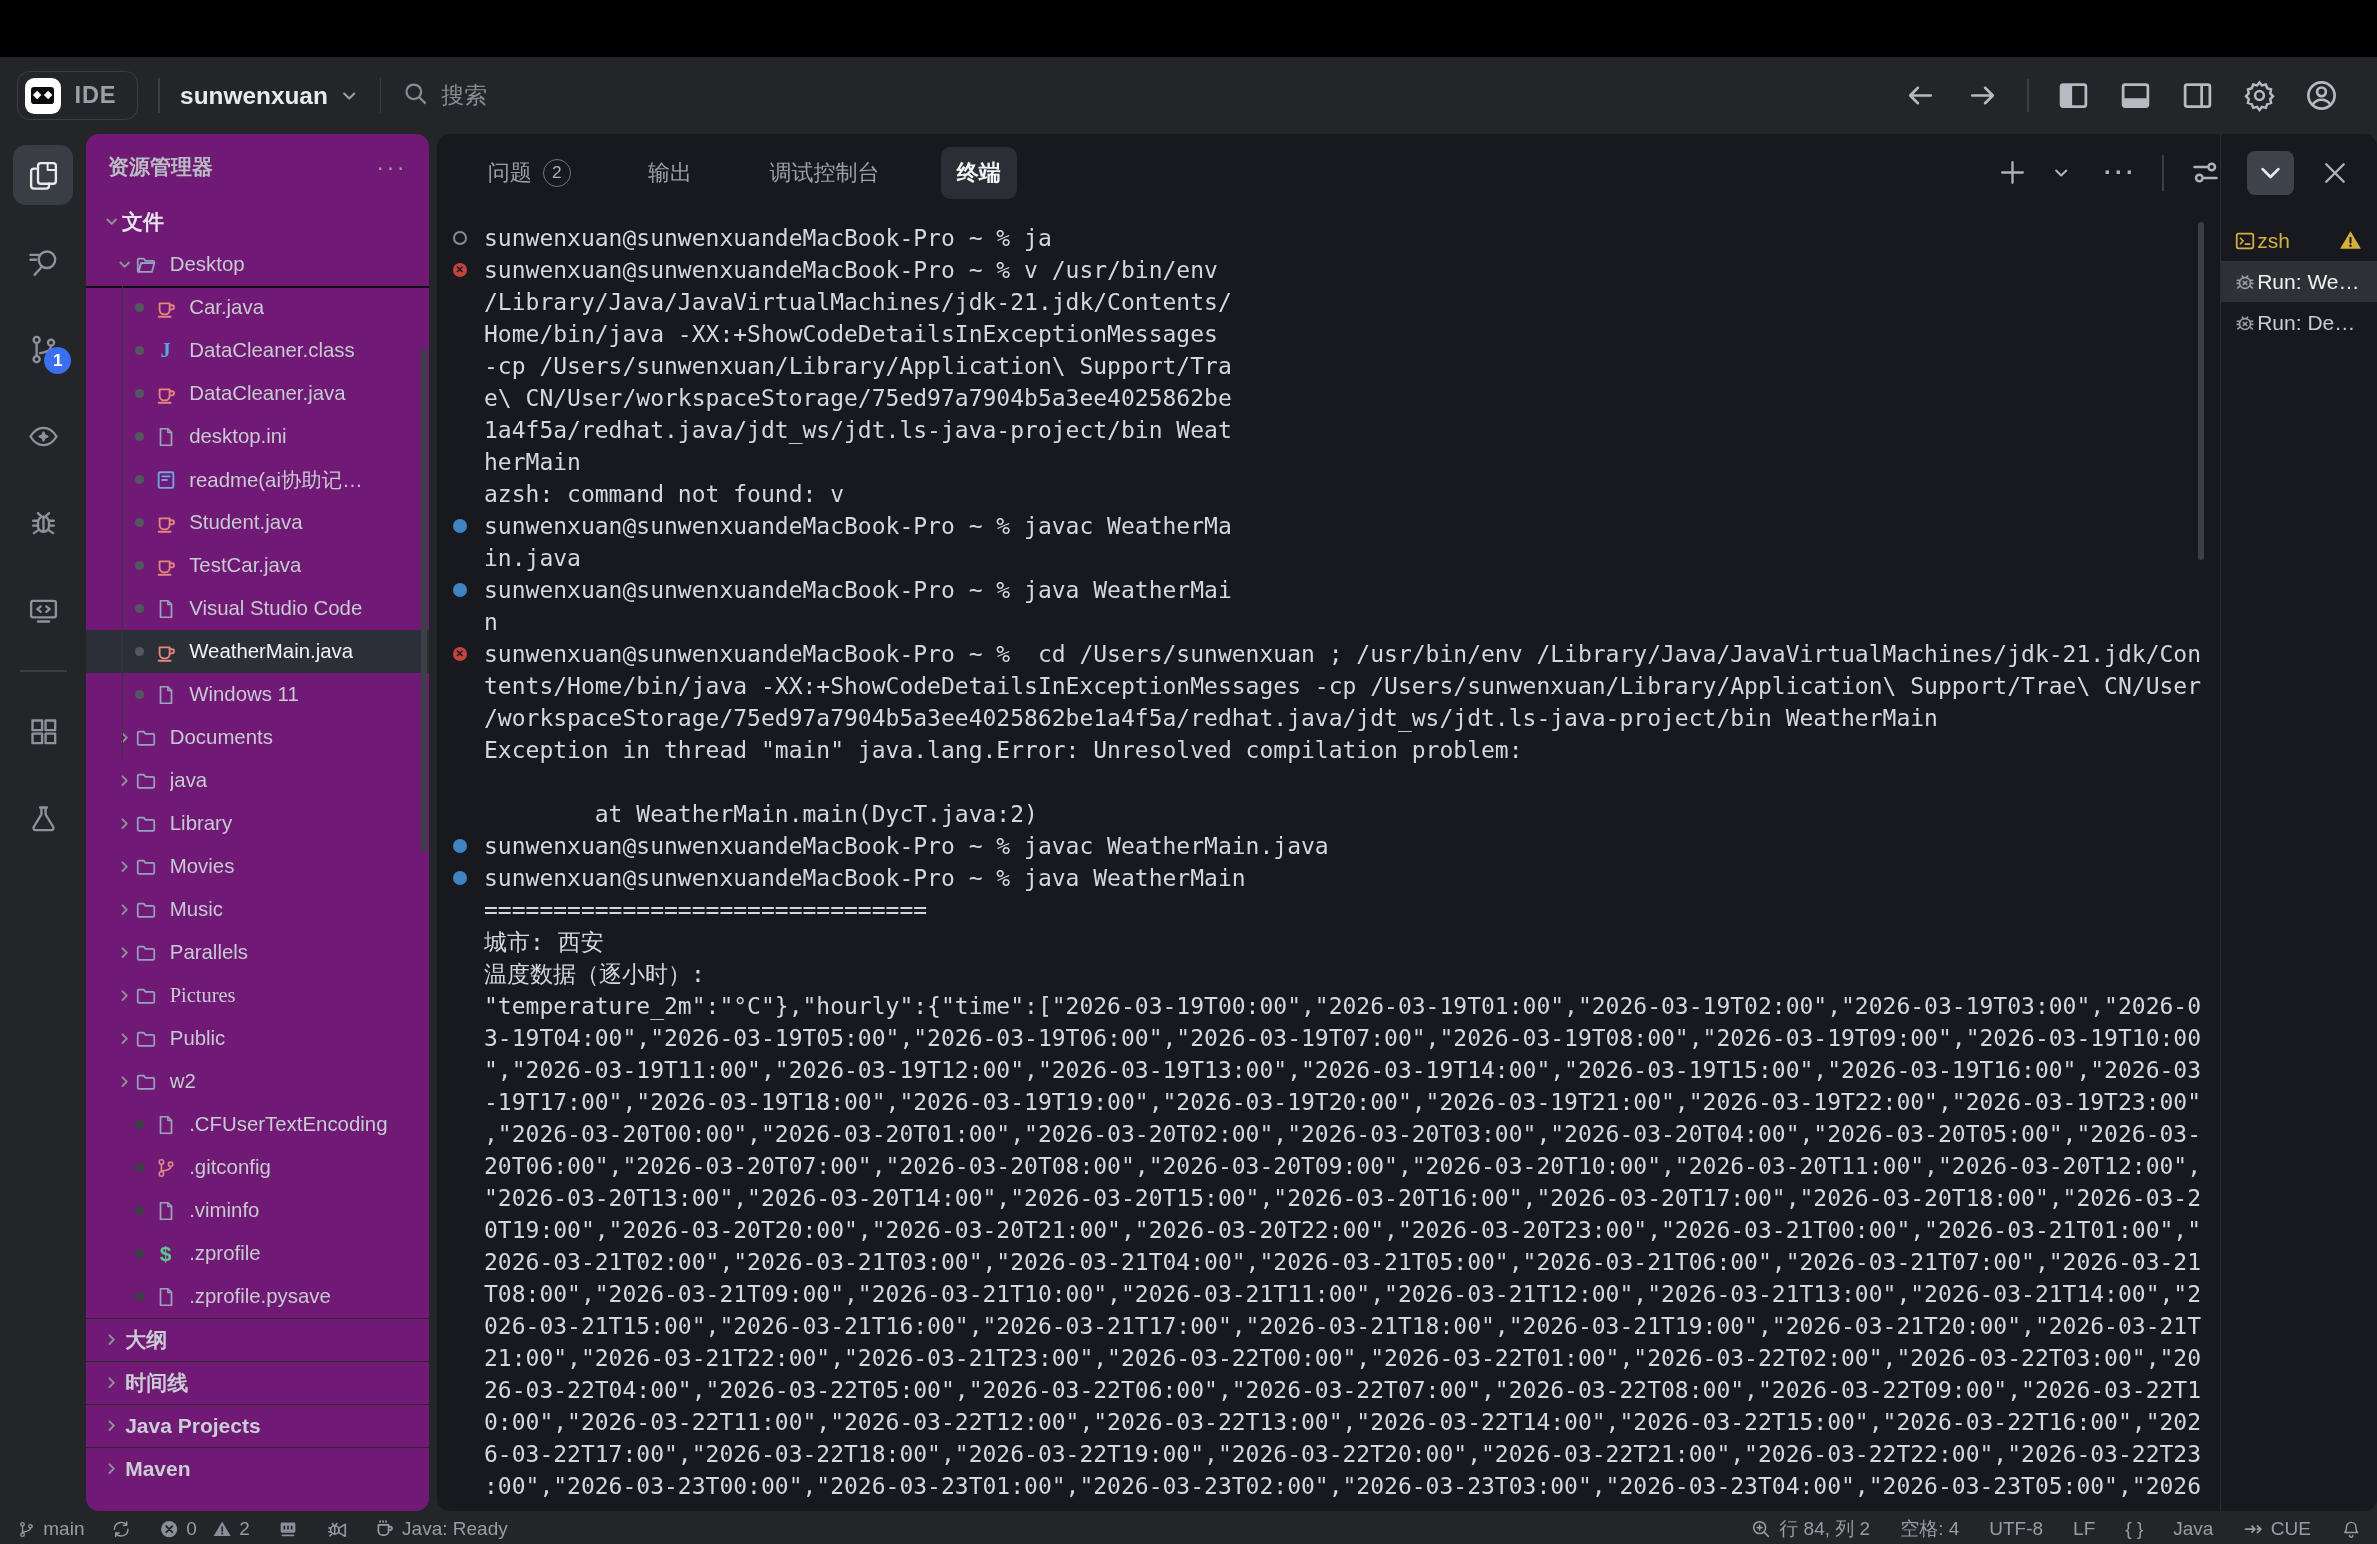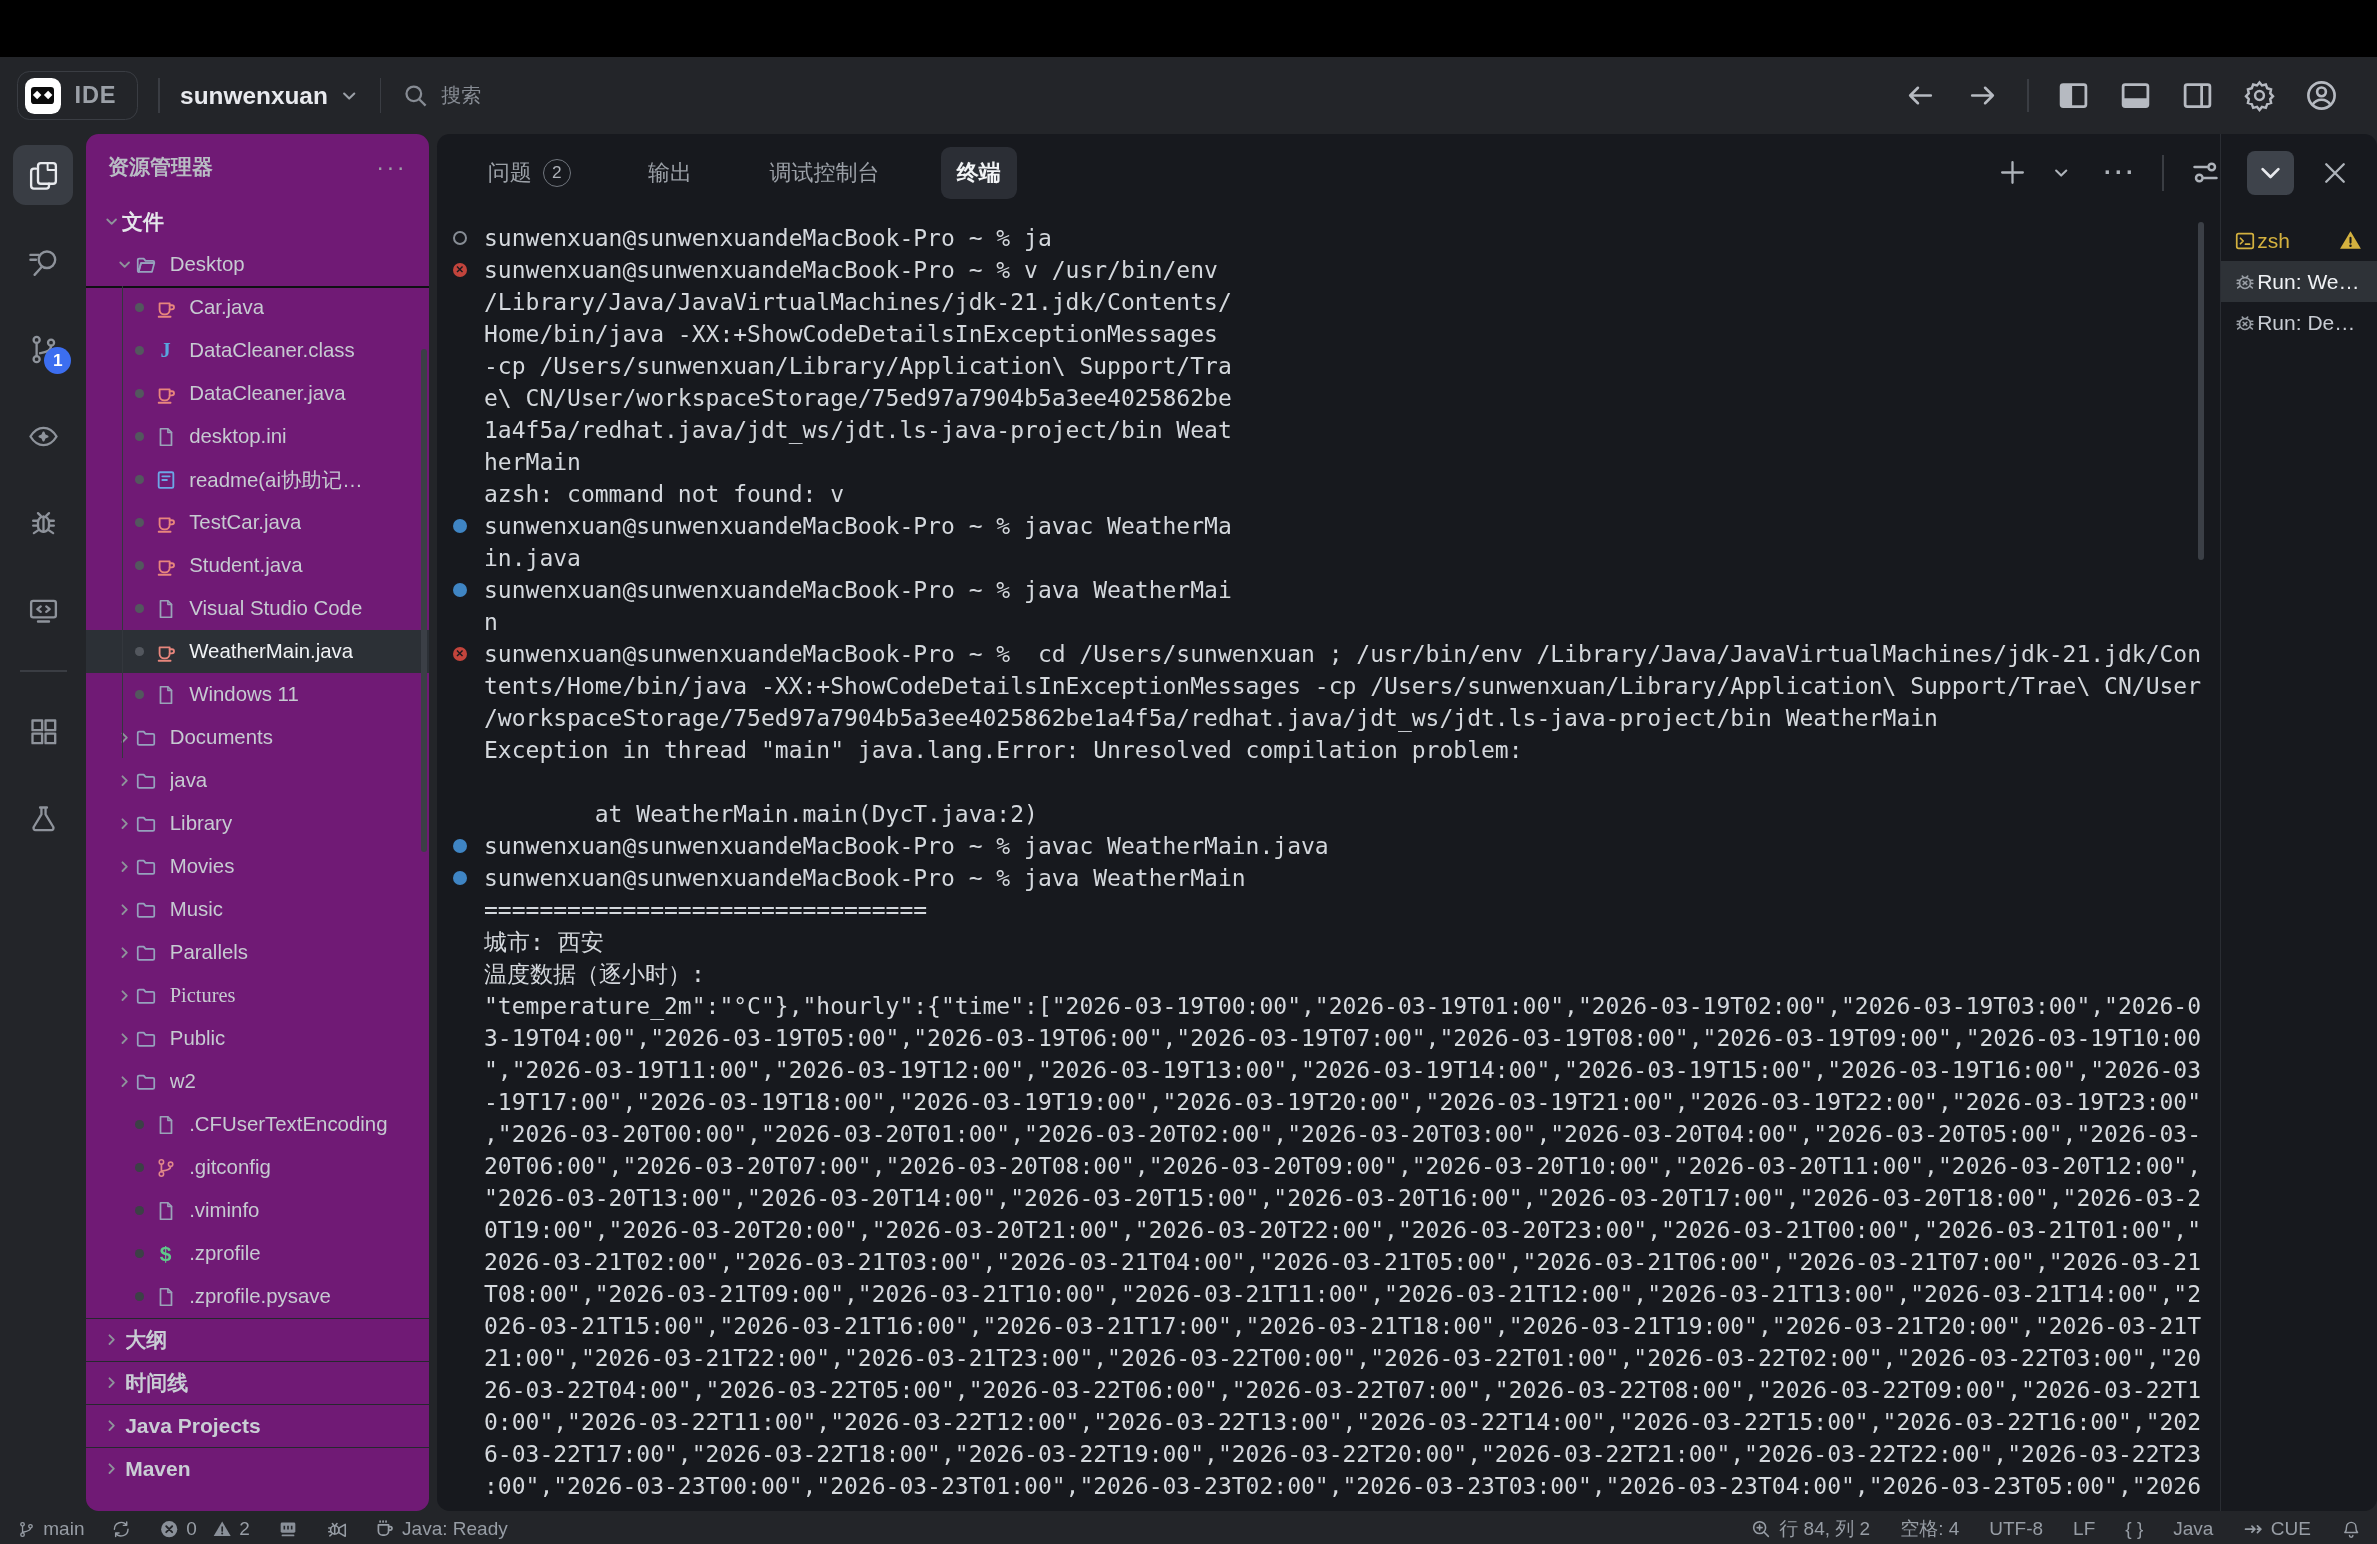--- a/index.html
+++ b/index.html
@@ -10,21 +10,21 @@
   
   #titlebar { position:absolute; left:0; top:57px; width:2377px; height:77px; background:#232529; display:flex; align-items:center; }
   .brand-pill { display:flex; align-items:center; gap:14px; margin-left:17.3px; padding:6.3px 20.4px 6.3px 6.3px; border:1.6px solid #3a3d43; border-radius:12.6px; height:49px; cursor:pointer; }
   .trae-logo { width:36px; height:36px; background:#ffffff; border-radius:9.4px; display:flex; align-items:center; justify-content:center; }
   .trae-logo-inner { width:23.6px; height:17.3px; background:#0b0b0b; border-radius:3.1px; display:flex; align-items:center; justify-content:center; gap:3.9px; }
   .trae-logo-inner i { width:6.3px; height:6.3px; background:#fff; transform:rotate(45deg); display:block; }
   .brand-label { color:#9ba0a7; font-size:23.6px; font-weight:700; letter-spacing:0.8px; }
   .tb-sep { width:1.6px; height:35px; background:#3a3d43; margin:0 20.4px; }
   .workspace { display:flex; align-items:center; gap:11px; color:#e8eaee; font-size:24.4px; font-weight:700; cursor:pointer; }
   .workspace .chev { color:#9ba0a7; }
-  .tb-search { display:flex; align-items:center; gap:12.6px; color:#878c94; font-size:20px; cursor:text; }
+  .tb-search { display:flex; align-items:flex-start; gap:12.6px; color:#878c94; font-size:23px; cursor:text; }
   .tb-right { margin-left:auto; display:flex; align-items:center; gap:27px; margin-right:38px; color:#b6bac1; }
   .tb-right .tb-btn { width:35px; height:35px; display:flex; align-items:center; justify-content:center; cursor:pointer; }
   .tb-right .tb-sep2 { width:1.6px; height:33px; background:#3a3d43; }
 
   
   #workbench { position:absolute; left:0; top:134px; width:2377px; height:1381px; background:#232529; }
 
   
   #activitybar { position:absolute; left:0; top:0; width:86px; height:100%; display:flex; flex-direction:column; align-items:center; padding-top:11px; }
   .act-item { width:60px; height:60px; border-radius:12.6px; display:flex; align-items:center; justify-content:center; color:#8e939b; margin-bottom:27px; cursor:pointer; position:relative; }
@@ -319,31 +319,31 @@
             <span style="overflow:hidden;text-overflow:ellipsis;">readme(ai协助记…</span>
           </div>
           <div class="tree-row d2">
             <span class="dot"></span>
             <span class="fico" style="color:var(--java_icon)">
               <svg width="22" height="22" viewBox="0 0 24 24" fill="none" stroke="currentColor" stroke-width="1.7" stroke-linecap="round" stroke-linejoin="round">
                 <path d="M5 7h11v7a5 5 0 0 1-5 5h-1a5 5 0 0 1-5-5z" stroke-width="2"></path>
                 <path d="M16 9h2.5a2 2 0 0 1 0 4.5H16M4 21.5h13" stroke-width="2"></path>
               </svg>
             </span>
-            <span style="overflow:hidden;text-overflow:ellipsis;">TestCar.java</span>
+            <span style="overflow:hidden;text-overflow:ellipsis;">Student.java</span>
           </div>
           <div class="tree-row d2">
             <span class="dot"></span>
             <span class="fico" style="color:var(--java_icon)">
               <svg width="22" height="22" viewBox="0 0 24 24" fill="none" stroke="currentColor" stroke-width="1.7" stroke-linecap="round" stroke-linejoin="round">
                 <path d="M5 7h11v7a5 5 0 0 1-5 5h-1a5 5 0 0 1-5-5z" stroke-width="2"></path>
                 <path d="M16 9h2.5a2 2 0 0 1 0 4.5H16M4 21.5h13" stroke-width="2"></path>
               </svg>
             </span>
-            <span style="overflow:hidden;text-overflow:ellipsis;">Student.java</span>
+            <span style="overflow:hidden;text-overflow:ellipsis;">TestCar.java</span>
           </div>
           <div class="tree-row d2">
             <span class="dot"></span>
             <span class="fico" style="color:var(--doc_icon)">
               <svg width="22" height="22" viewBox="0 0 24 24" fill="none" stroke="currentColor" stroke-width="1.7" stroke-linecap="round" stroke-linejoin="round">
                 <path d="M6 3h8l4 4v14H6z" stroke-width="1.9"></path>
                 <path d="M14 3v4h4" stroke-width="1.6"></path>
               </svg>
             </span>
             <span style="overflow:hidden;text-overflow:ellipsis;">Visual Studio Code</span>

